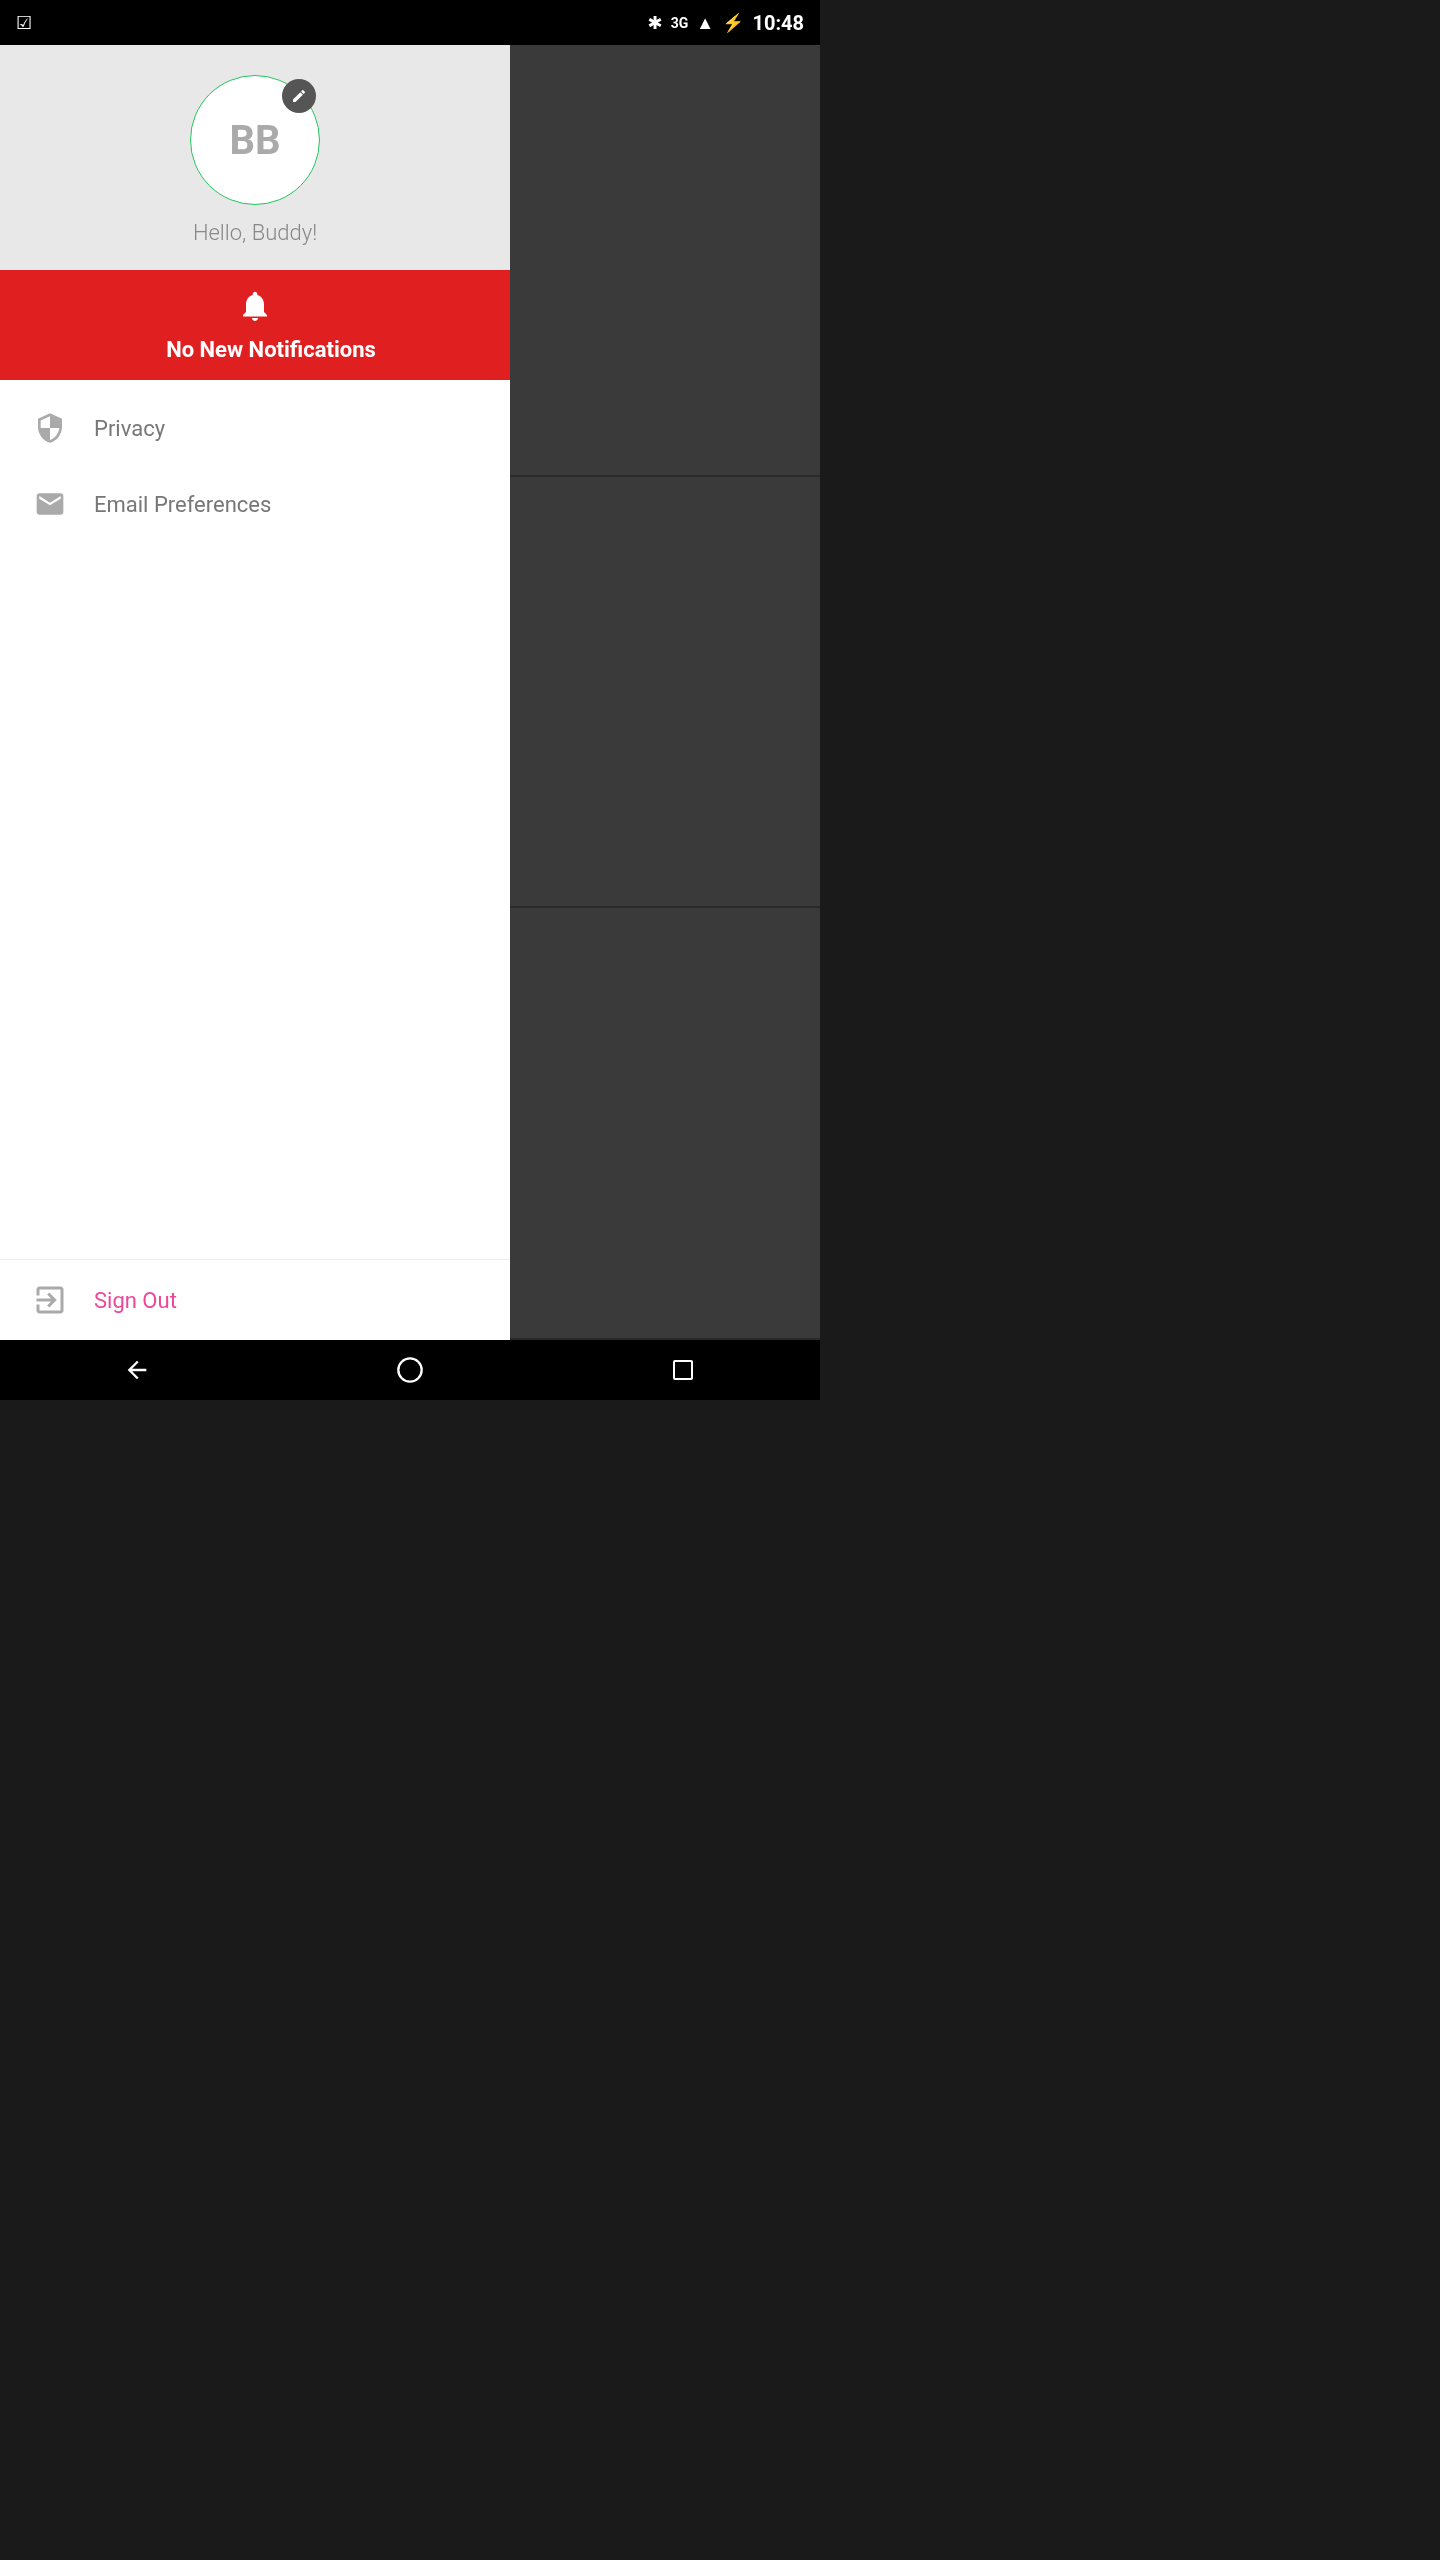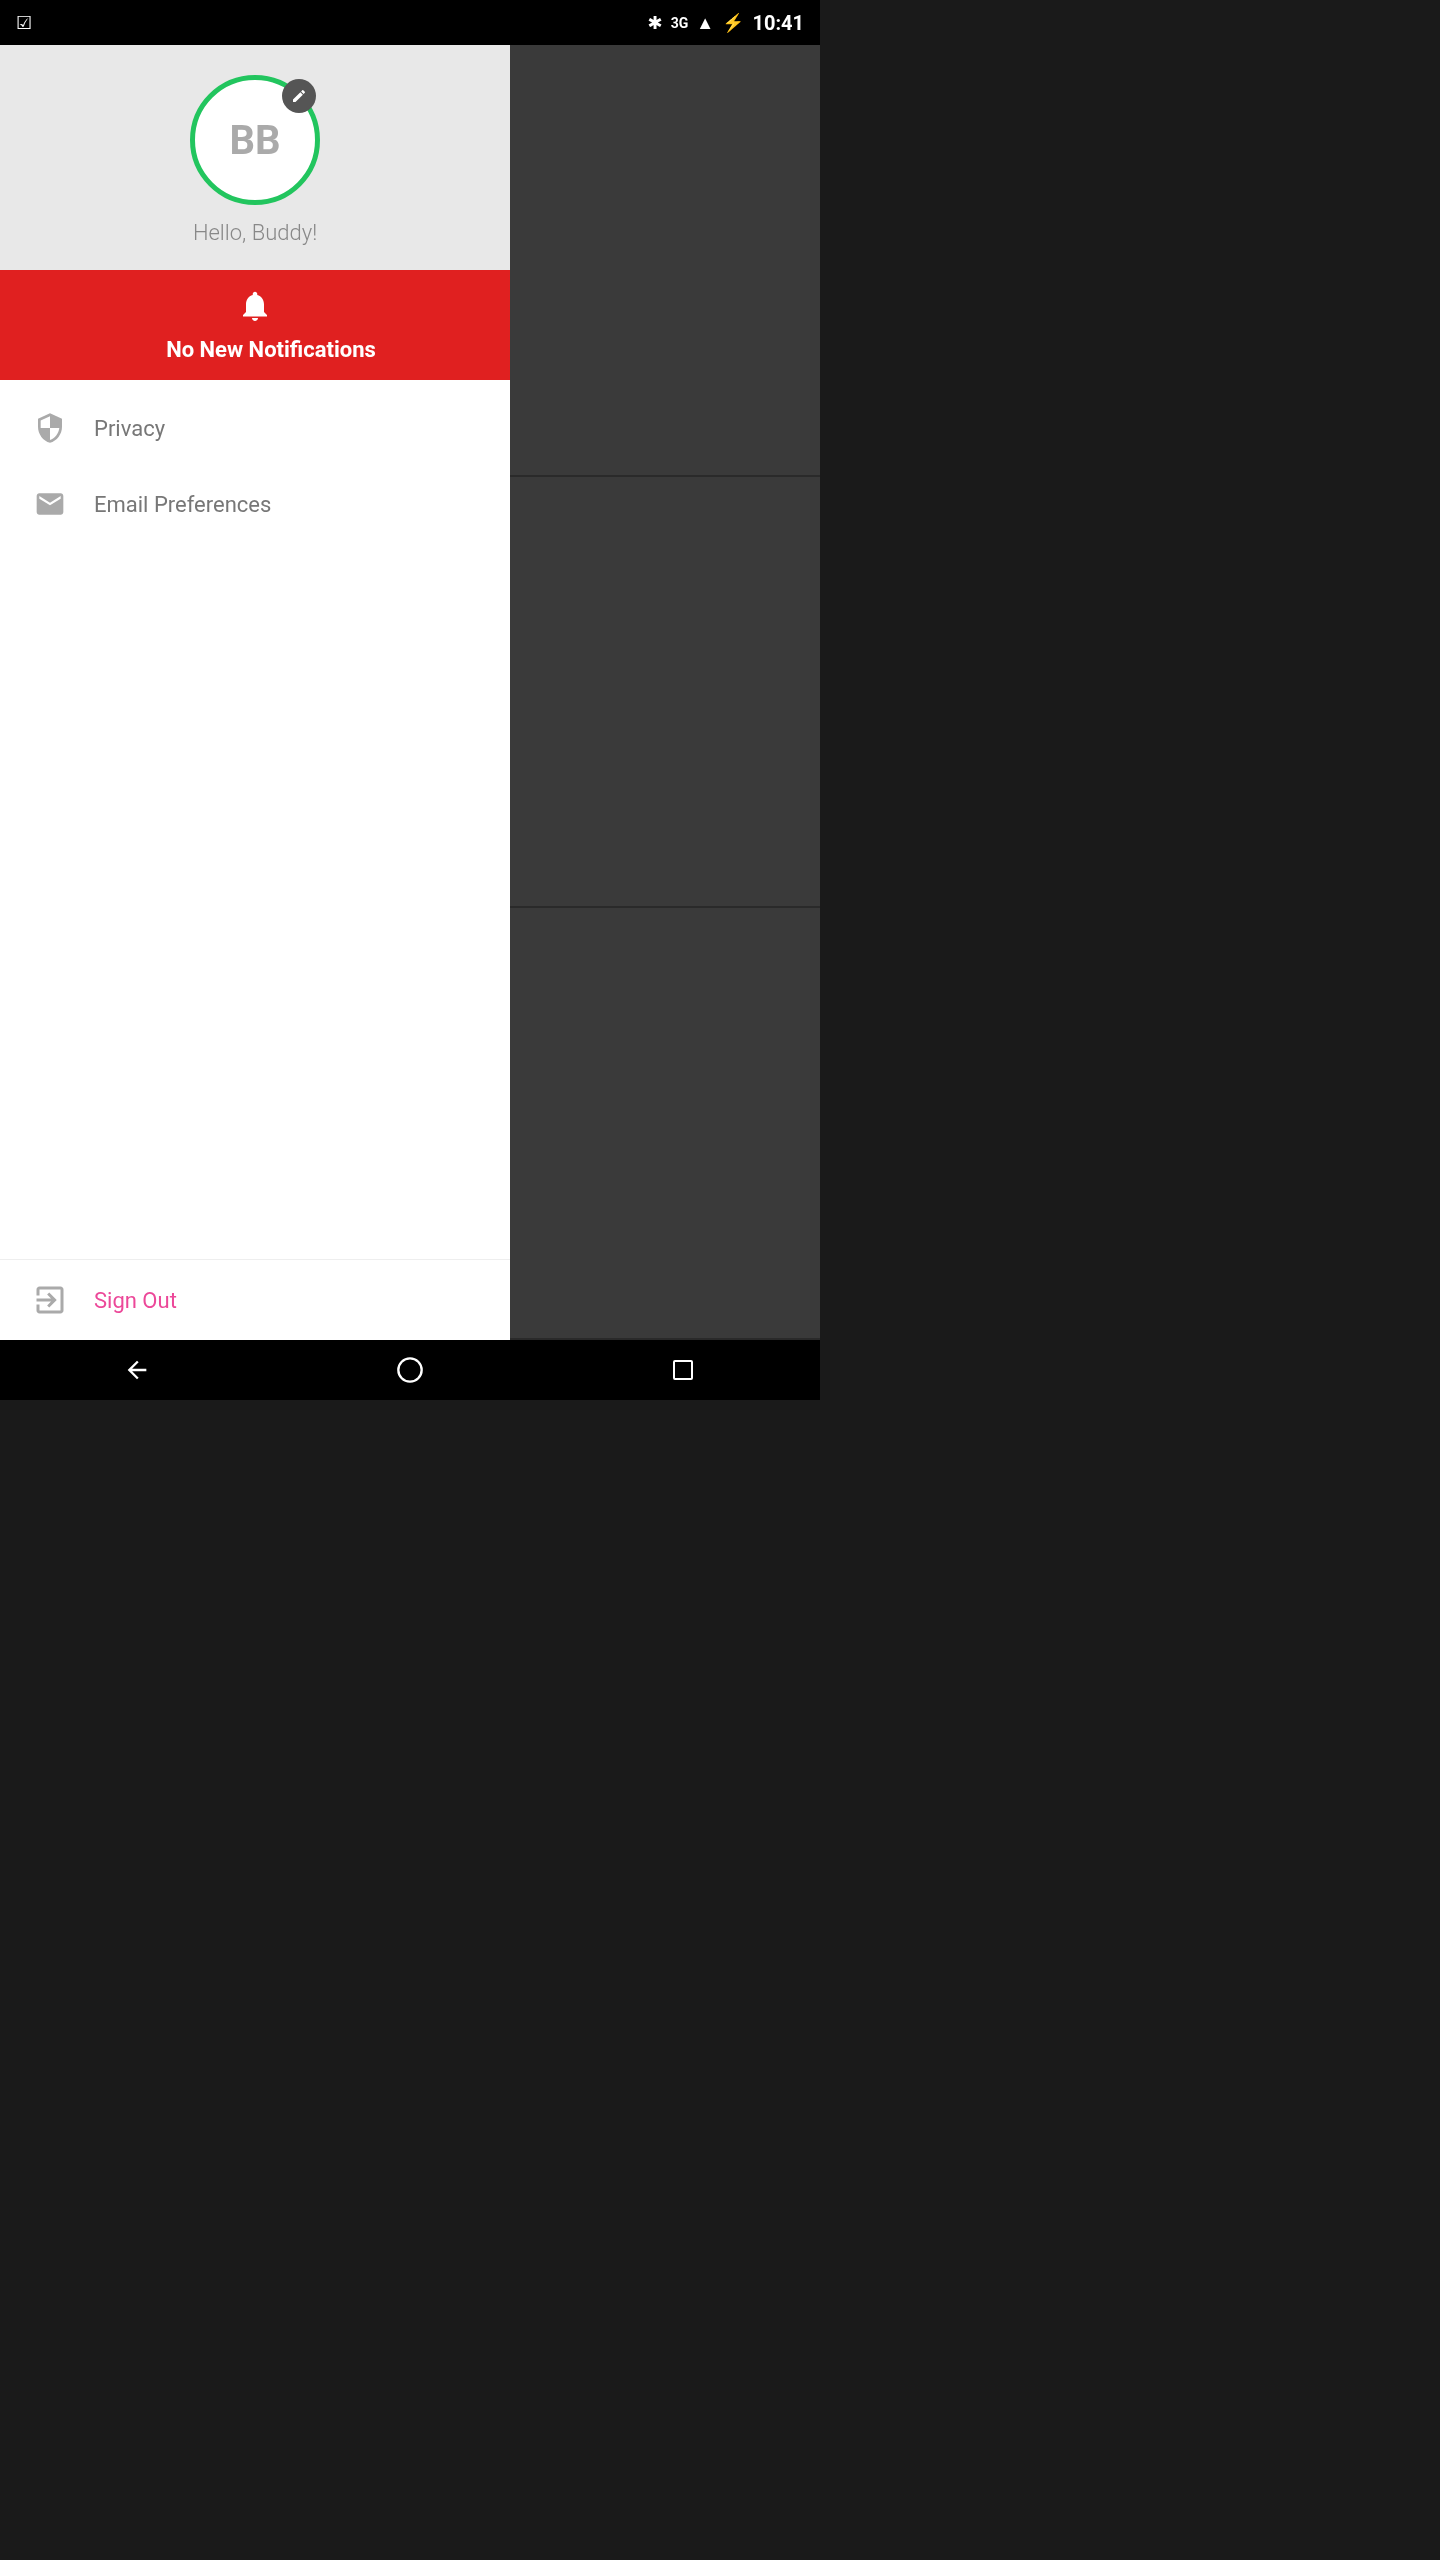--- a/index.html
+++ b/index.html
@@ -135,21 +135,21 @@
     }
 
     .avatar-circle {
       width: 130px;
       height: 130px;
       border-radius: 50%;
       background: #fff;
       display: flex;
       align-items: center;
       justify-content: center;
-      border: 5px solid #22c55e;
+      border: 1px solid #22c55e;
     }
 
     .avatar-initials {
       font-size: 40px;
       font-weight: bold;
       color: #aaa;
     }
 
     .edit-pencil {
       position: absolute;
@@ -277,21 +277,21 @@
 
 <div class="status-bar">
   <div class="status-bar-left">
     <span class="status-icon">☑</span>
   </div>
   <div class="status-bar-right">
     <span class="status-icon">✱</span>
     <span class="status-icon" style="font-size:14px;font-weight:bold;">3G</span>
     <span class="status-icon">▲</span>
     <span class="status-icon">⚡</span>
-    <span class="status-time">10:41</span>
+    <span class="status-time">10:48</span>
   </div>
 </div>
 
 <div class="main-content">
 
   <div class="background-tiles">
 
     <div class="barcode-btn">
       <svg width="55" height="40" viewBox="0 0 55 40" fill="none">
         <rect x="0" y="4" width="4" height="32" fill="#888"></rect>

